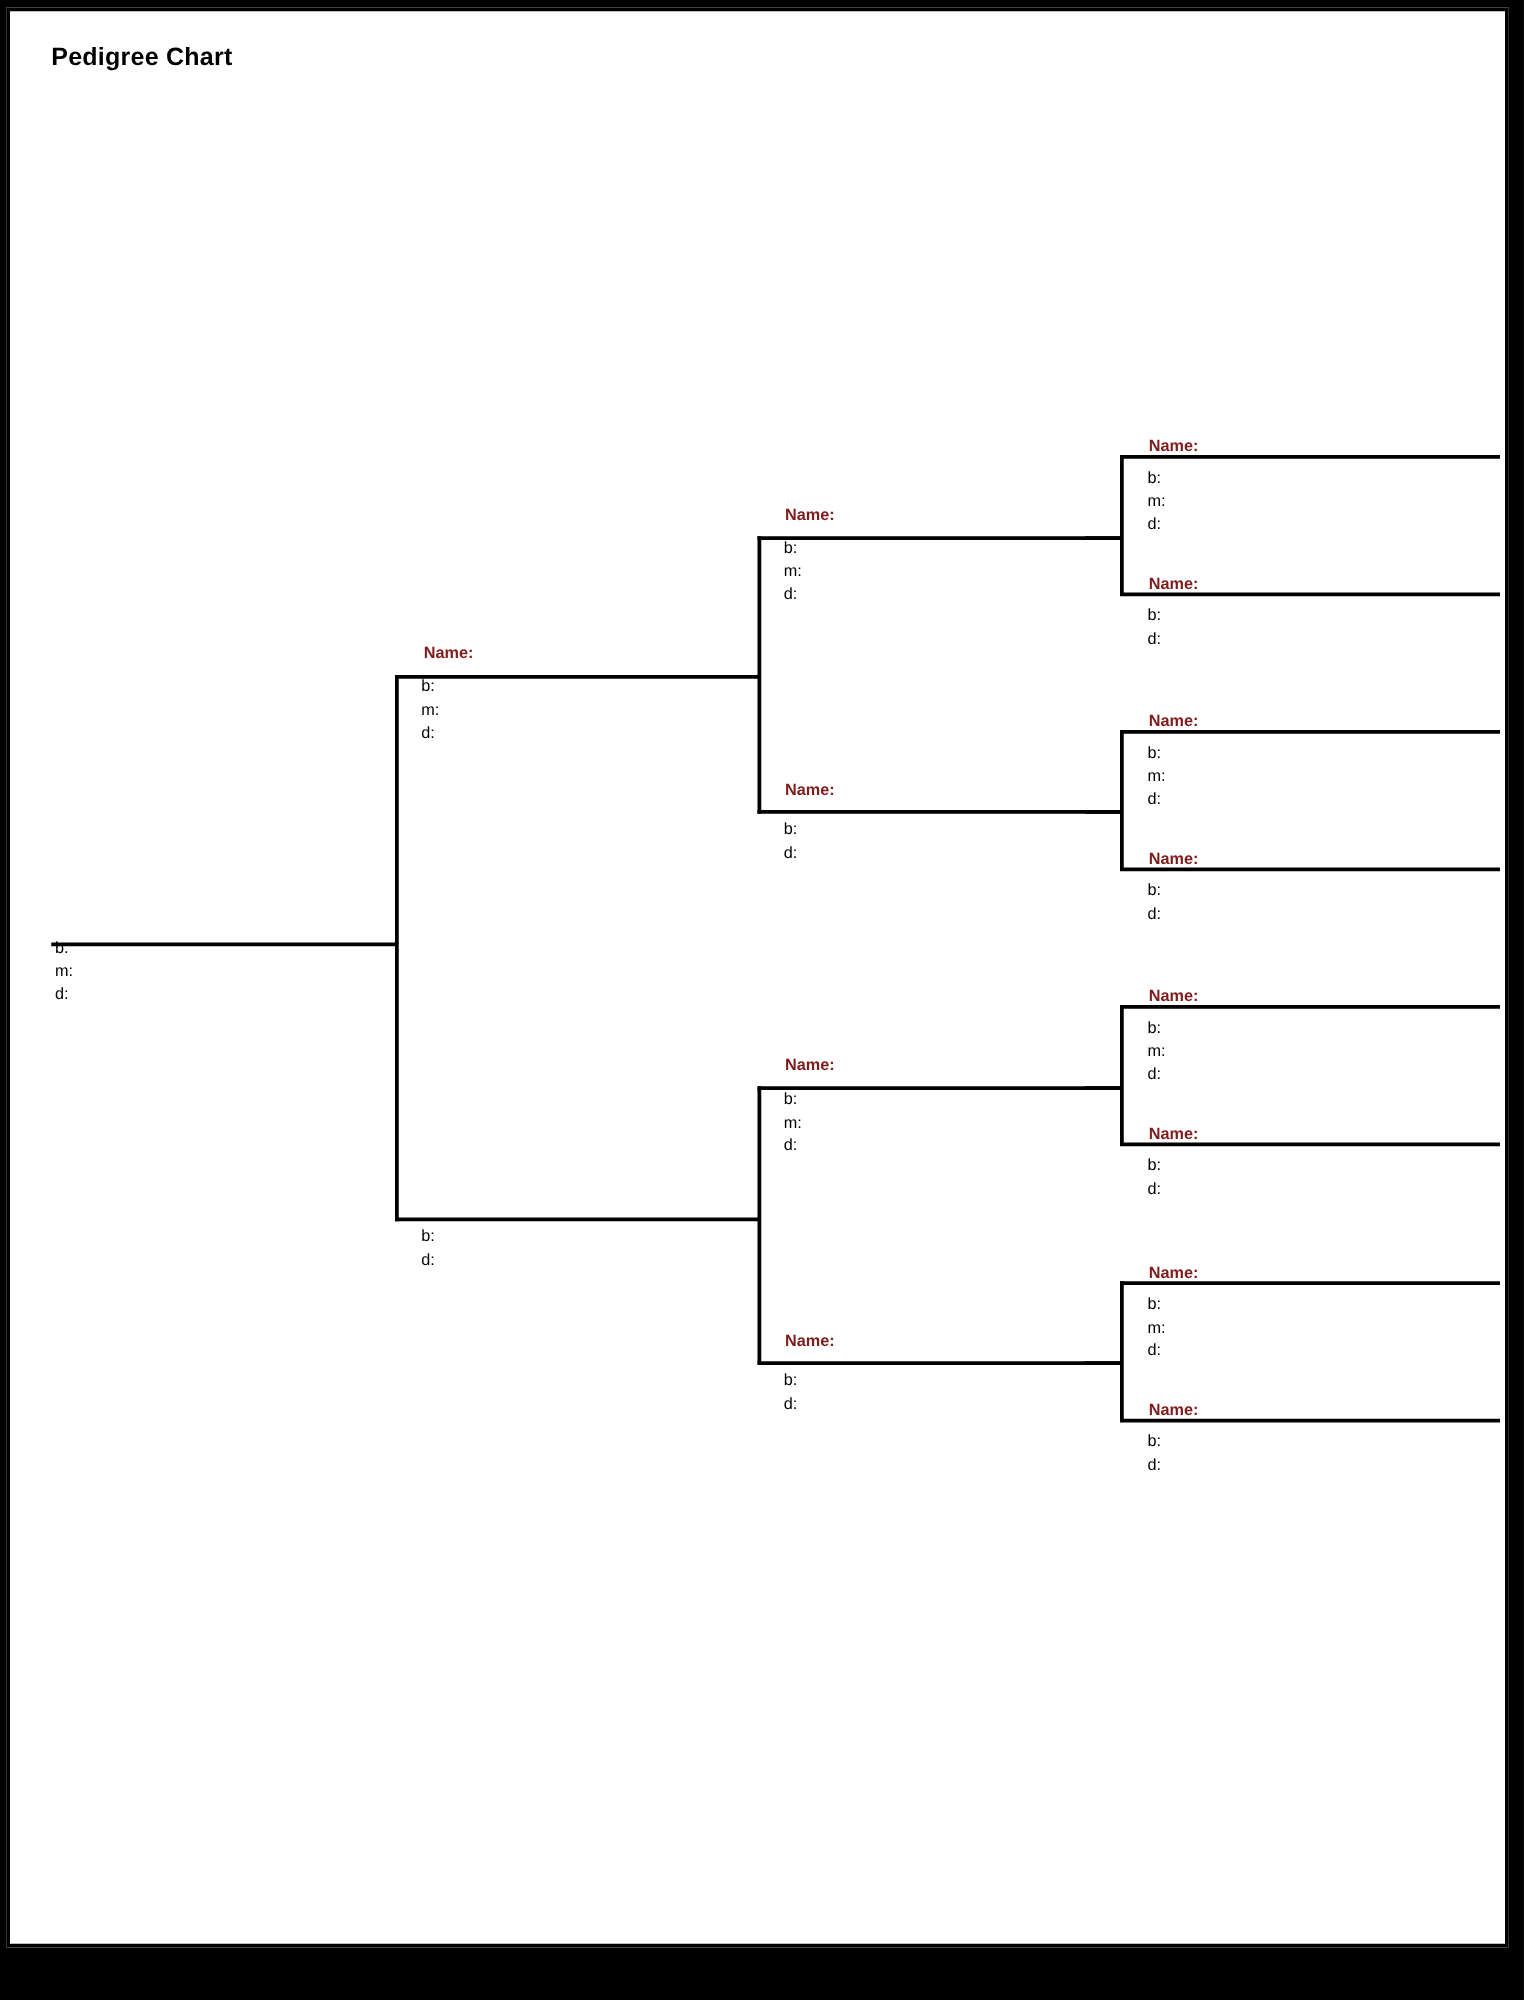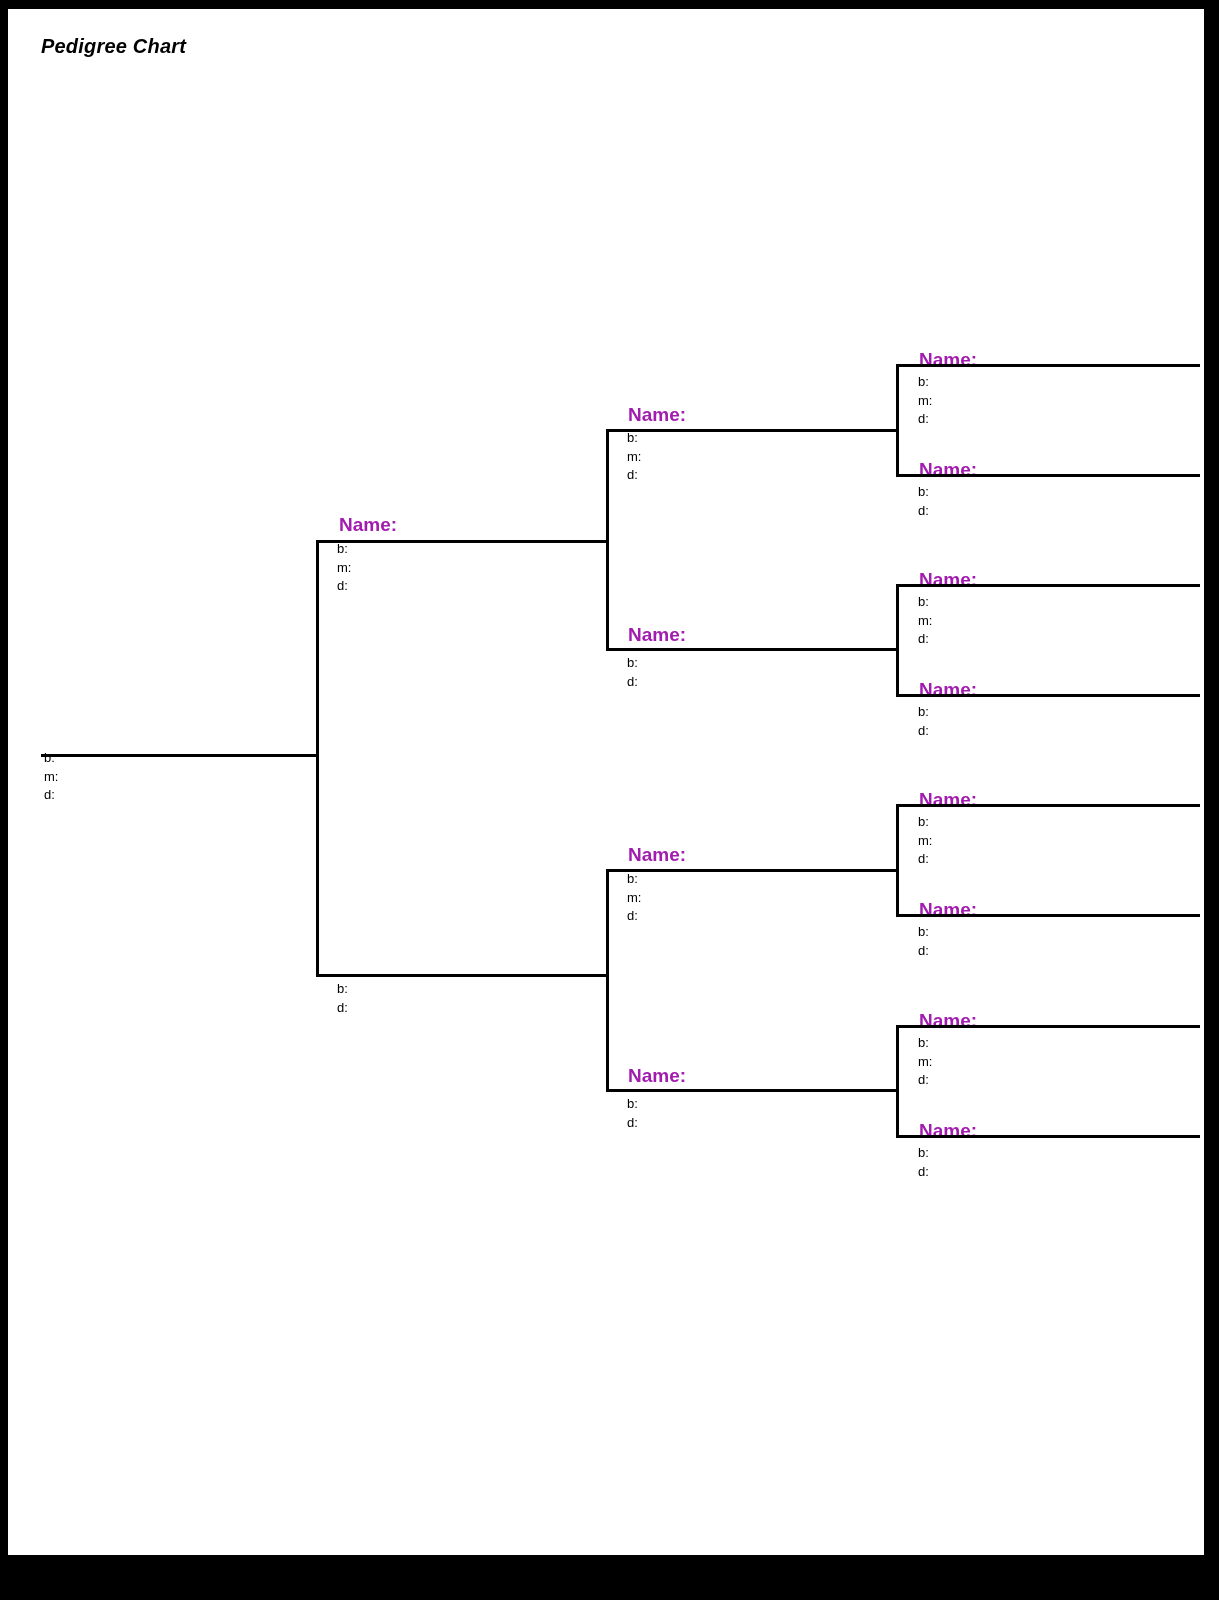--- a/index.html
+++ b/index.html
@@ -40,21 +40,20 @@
   
   #page-title {
     position: absolute;
     left: 33px;
     top: 26px;
     font-size: 20px;
     font-weight: bold;
     letter-spacing: 0.2px;
     color: #000000;
     white-space: nowrap;
-    font-style: italic;
   }
 
   
   .hline {
     position: absolute;
     background: #000000;
     height: 3px;
   }
   .vline {
     position: absolute;
@@ -62,23 +61,23 @@
     width: 3px;
   }
   .stub {
     position: absolute;
     background: #000000;
     height: 3px;
   }
 
   .name-label {
     position: absolute;
-    font-size: 19px;
+    font-size: 13px;
     font-weight: bold;
-    color: #a21caf;
+    color: #7f1d1d;
     white-space: nowrap;
   }
   .facts {
     position: absolute;
     font-size: 13px;
     color: #000000;
     line-height: 18.5px;
     white-space: nowrap;
   }
   .facts div { display: block; }

